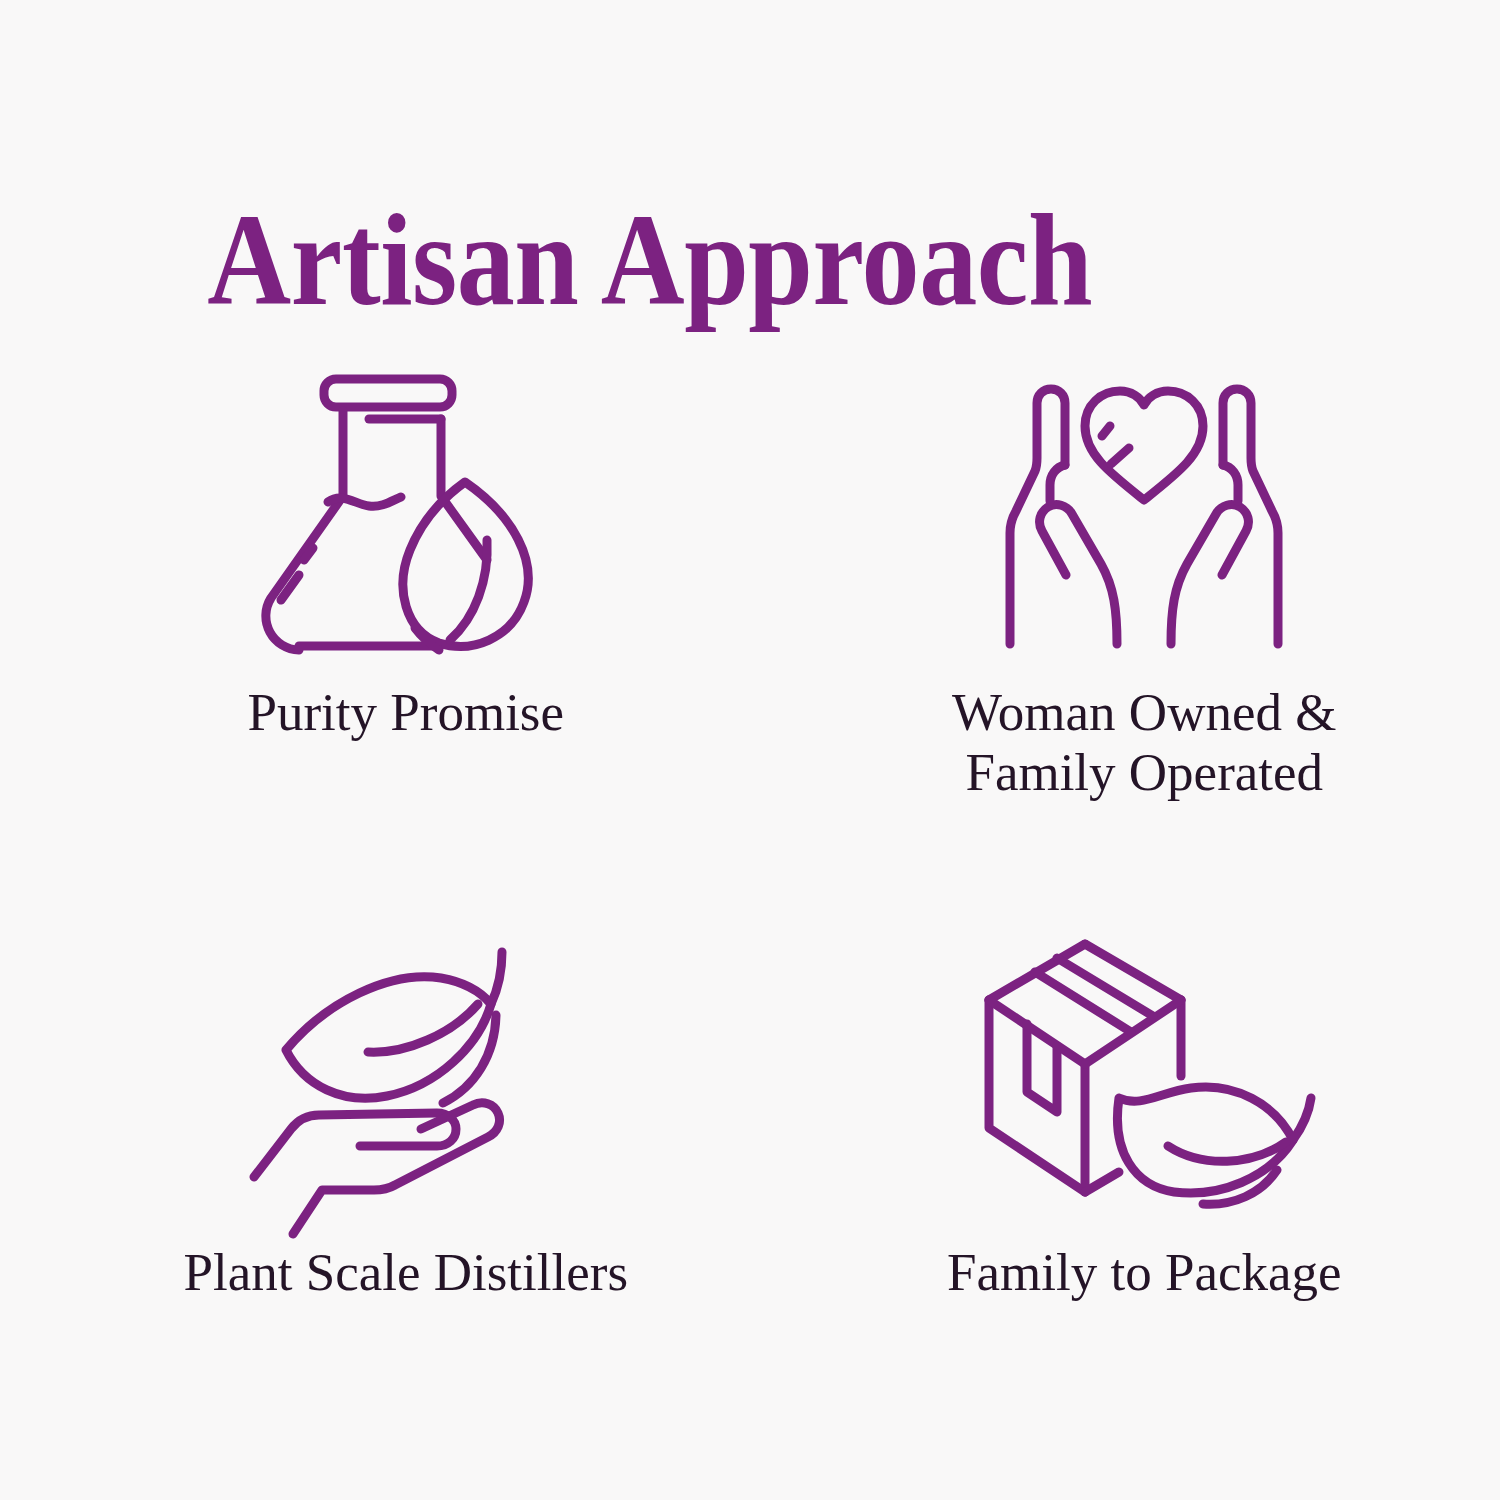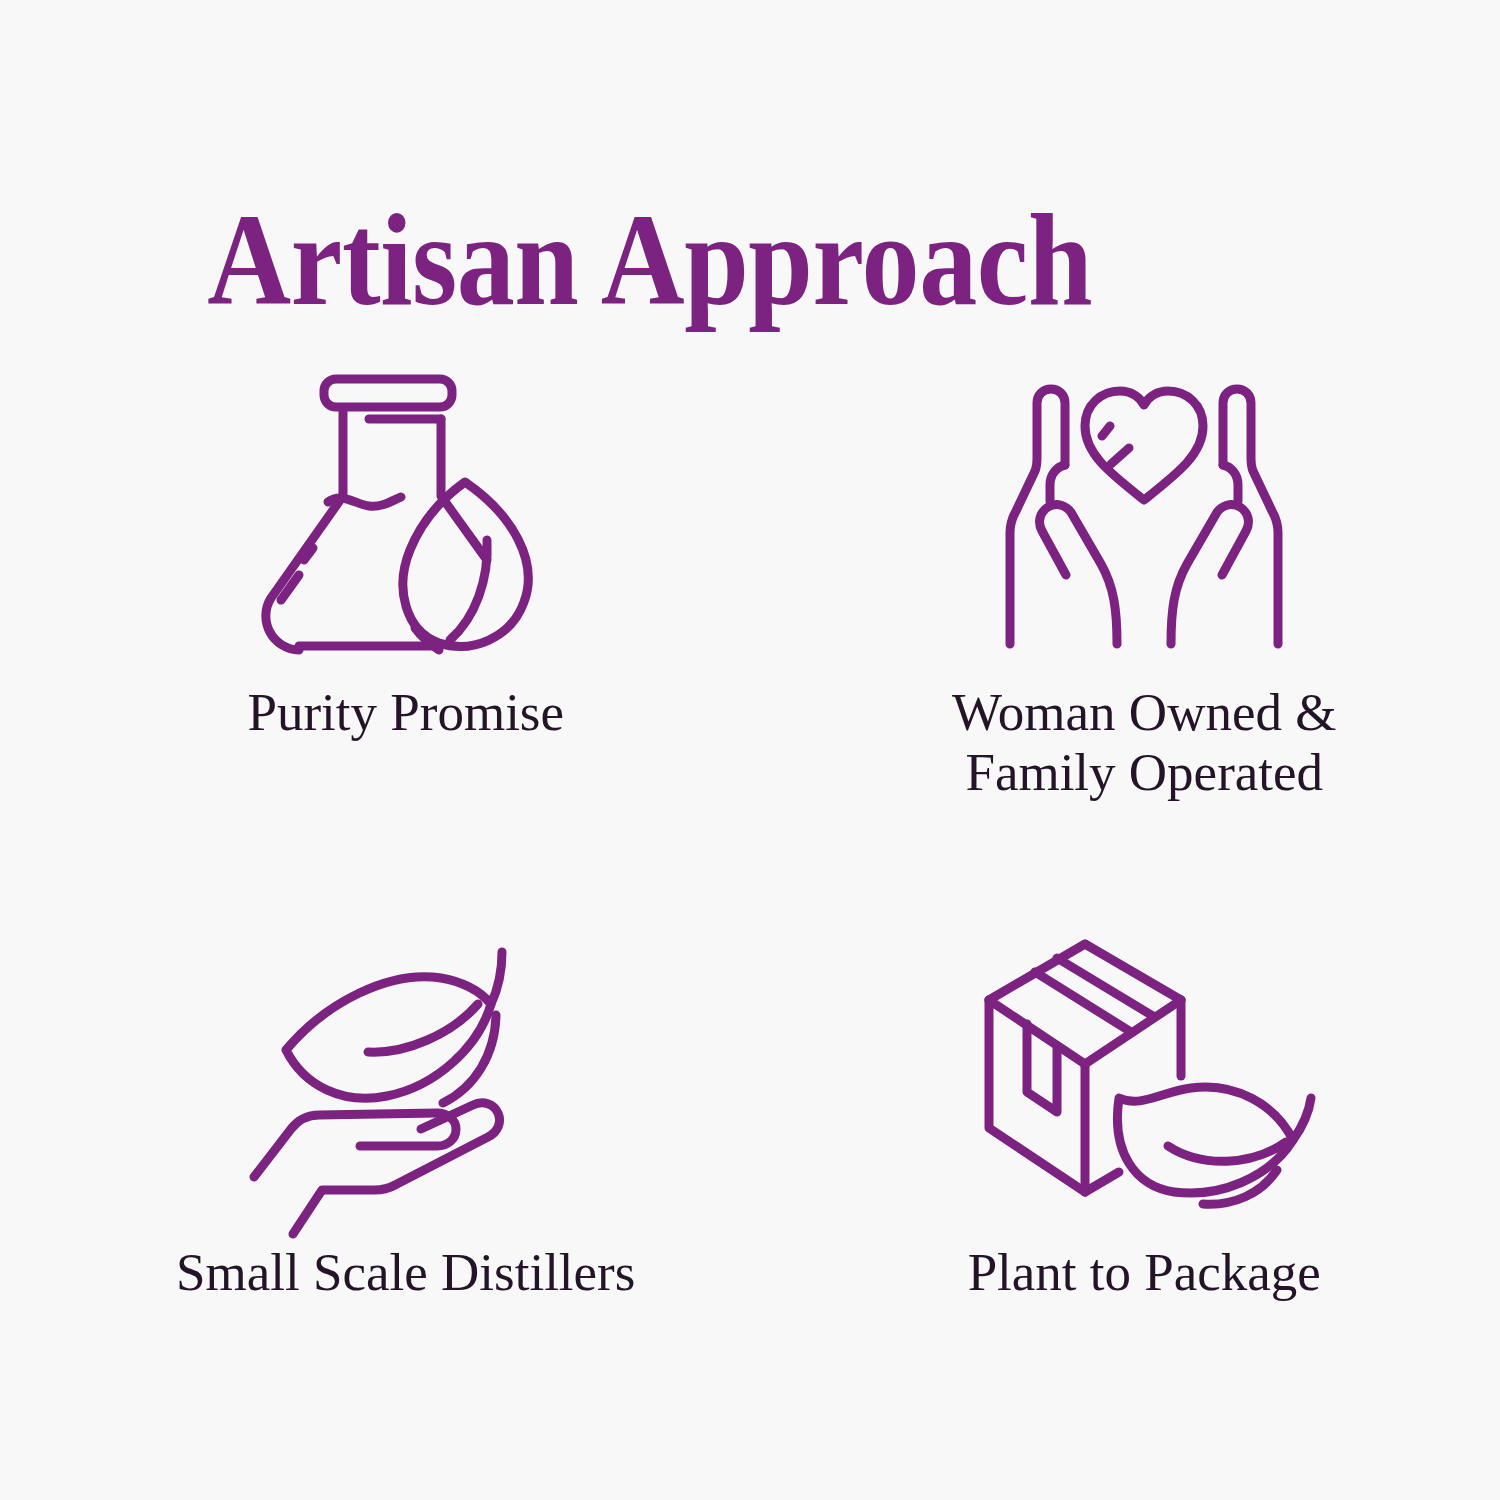--- a/index.html
+++ b/index.html
@@ -184,21 +184,21 @@
 
           <path class="icon-stroke" d="M127 118 c38 2 84 -18 110 -48"></path>
 
           <path class="icon-stroke" d="M255 81 c-1 40 -21 72 -53 88"></path>
 
           <path class="icon-stroke" d="M13 243 l37 -48 c7 -9 17 -14 28 -14 l118 -2 c11 0 19 7 19 16 c0 10 -8 17 -19 17 l-77 0"></path>
 
           <path class="icon-stroke" d="M180 195 l52 -24 c10 -5 21 -1 25 8 c4 9 0 19 -10 24 l-93 48 c-7 4 -13 5 -21 5 l-52 0 l-29 44"></path>
         </svg>
       </div>
-      <div class="feature-label">Small Scale Distillers</div>
+      <div class="feature-label">Plant Scale Distillers</div>
     </div>
 
     <div class="feature col-right row-bottom">
       <div class="icon-box small">
         <svg viewBox="0 0 330 270" xmlns="http://www.w3.org/2000/svg" aria-hidden="true">
 
           <path class="icon-stroke" d="M10 66 v128 l96 64"></path>
 
           <path class="icon-stroke" d="M10 66 L106 10"></path>
 
@@ -222,17 +222,17 @@
 
           <path class="icon-stroke" d="M140 164 c22 10 42 -6 72 -10 c44 -6 84 16 102 52 c-24 38 -74 58 -119 52 c-39 -6 -63 -40 -55 -94 z"></path>
 
           <path class="icon-stroke" d="M314 206 c10 -14 16 -28 18 -42"></path>
 
           <path class="icon-stroke" d="M189 212 c34 22 84 20 118 -4"></path>
 
           <path class="icon-stroke" d="M298 236 c-16 24 -44 36 -74 34"></path>
         </svg>
       </div>
-      <div class="feature-label">Plant to Package</div>
+      <div class="feature-label">Family to Package</div>
     </div>
 
   </div>
 </div>
 
 </body></html>

